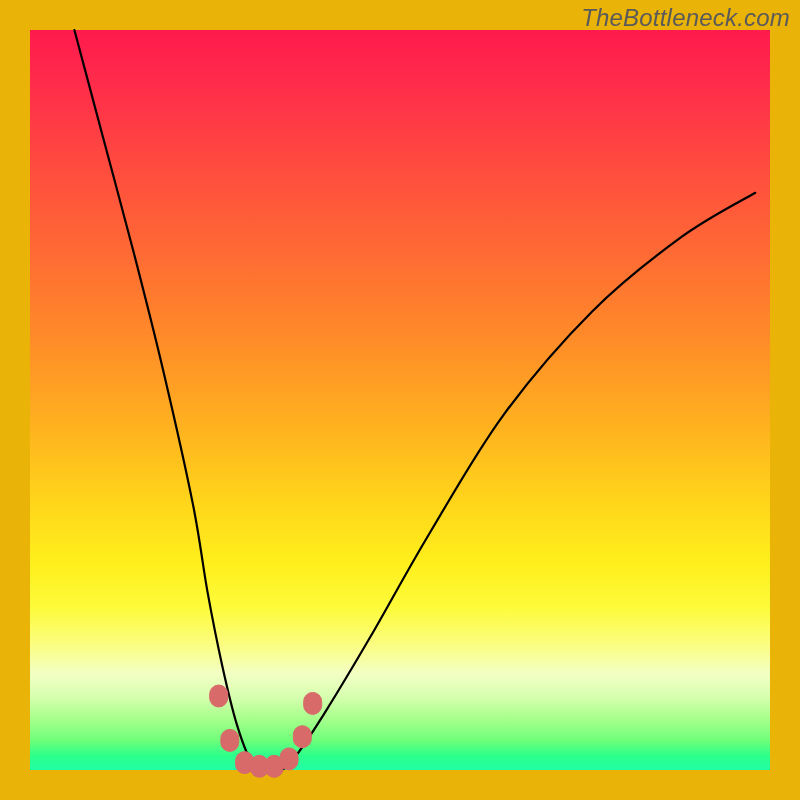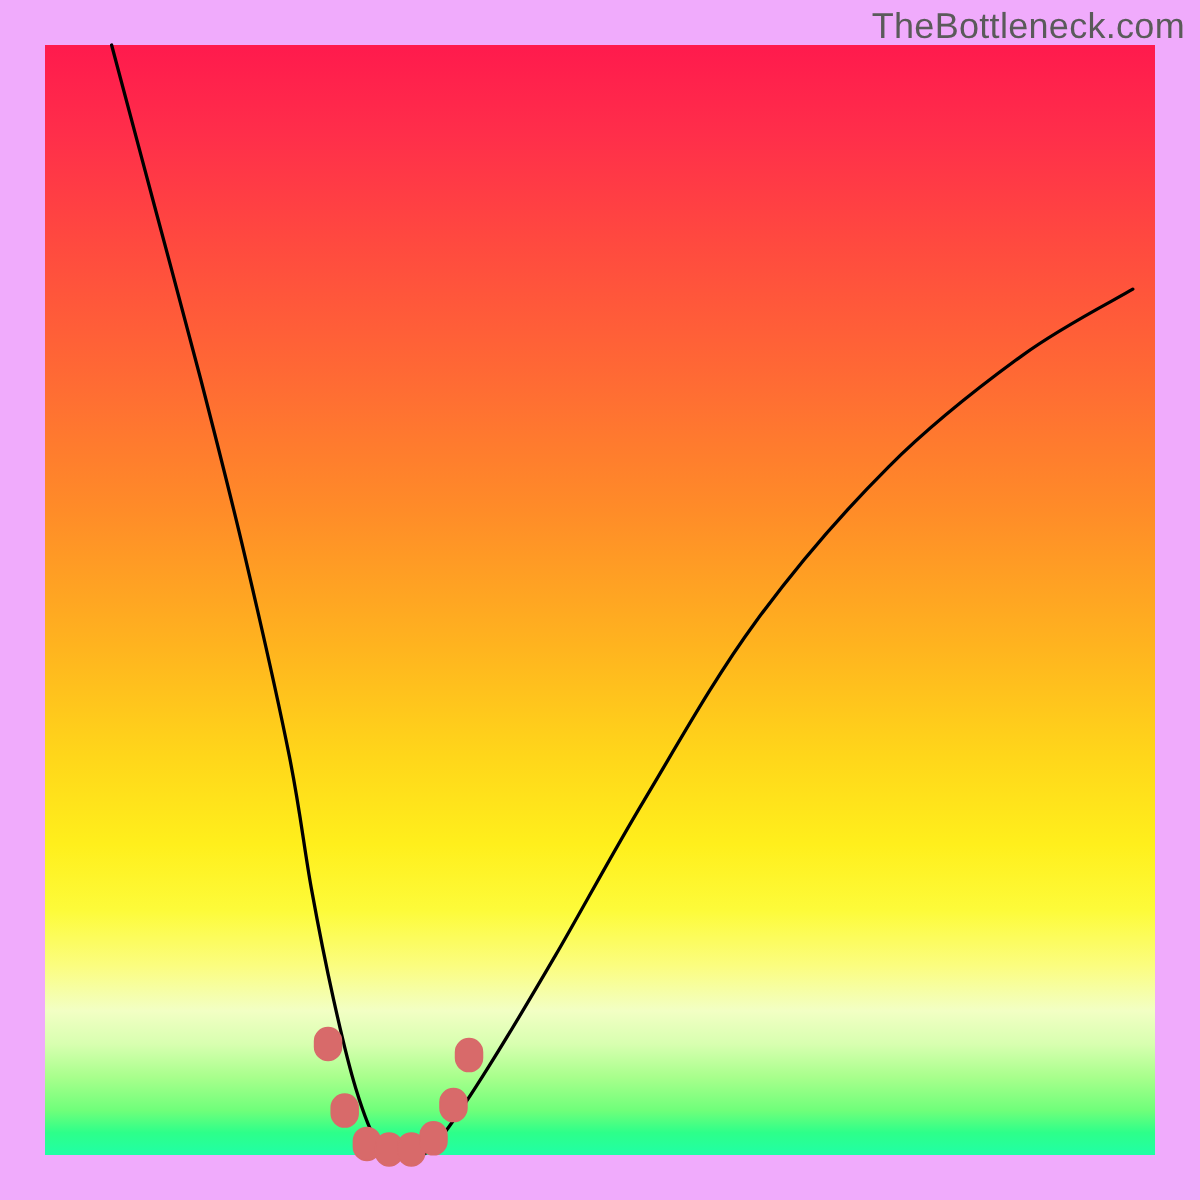--- a/index.html
+++ b/index.html
@@ -8,21 +8,22 @@
     width: 800px;
     height: 800px;
     background: #000;
     font-family: Arial, Helvetica, sans-serif;
     overflow: hidden;
   }
   .frame {
     position: relative;
     width: 800px;
     height: 800px;
-    background: #f0abfc;
+    background: #eab308;
+    font-style: italic;
   }
   .plot-area {
     position: absolute;
     left: 30px;
     top: 30px;
     width: 740px;
     height: 740px;
     
     background: linear-gradient(to bottom,
       #ff1a4d 0%,

